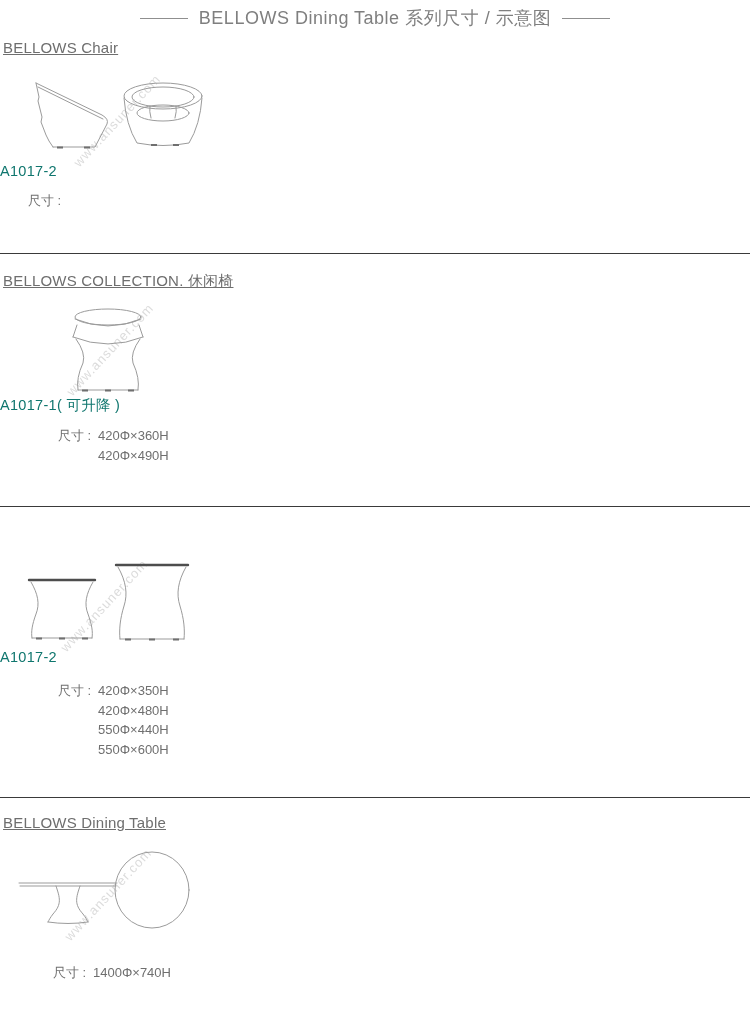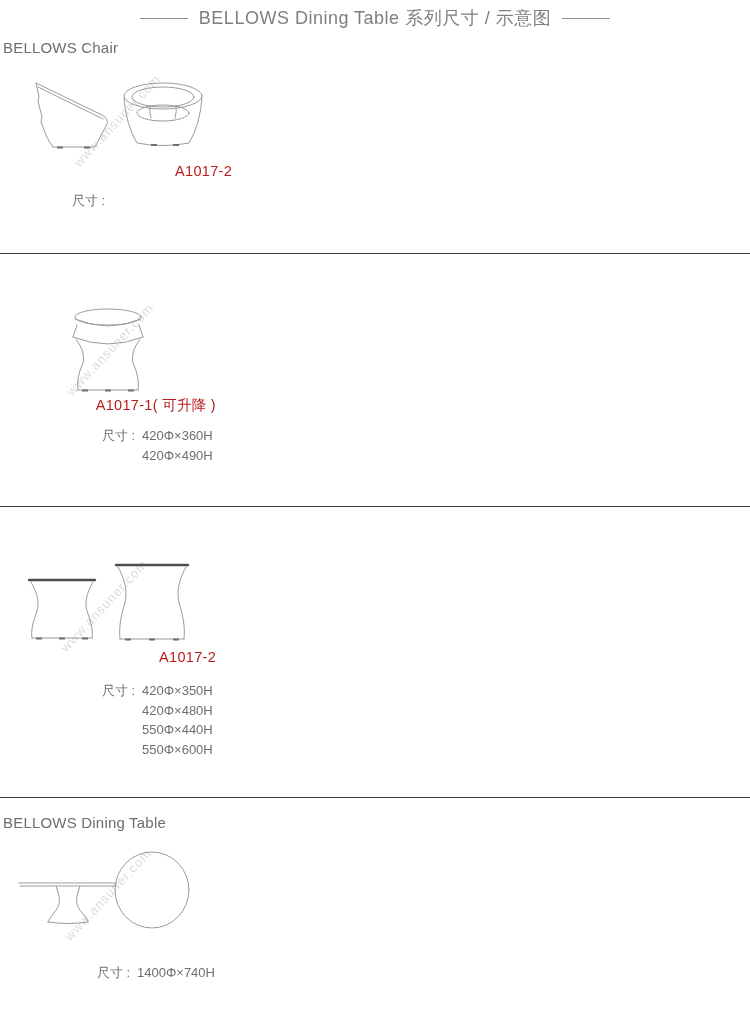--- a/index.html
+++ b/index.html
@@ -16,34 +16,34 @@
     position:absolute;top:6px;left:0;right:0;
     display:flex;align-items:center;justify-content:center;gap:11px;
   }
   .hline{width:48px;height:1px;background:#8f8f8f;}
   .page-title{
     font-size:18px;color:#7f7f7f;letter-spacing:0.5px;white-space:nowrap;
   }
   
   .sec-heading{
     position:absolute;left:3px;
-    font-size:15px;color:#6e6e6e;letter-spacing:0.2px;white-space:nowrap;
+    font-size:15px;color:#6e6e6e;letter-spacing:0.2px;white-space:nowrap;text-decoration:underline;
   }
   
   .model-label{
-    position:absolute;text-align:right;
-    font-size:14.5px;color:#b91c1c;letter-spacing:0.3px;white-space:nowrap;
+    position:absolute;text-align:left;
+    font-size:14.5px;color:#0f766e;letter-spacing:0.3px;white-space:nowrap;
   }
   
   .dims{position:absolute;}
   .dim-row{
     display:flex;align-items:baseline;
     font-size:13px;color:#6f6f6f;height:19.5px;line-height:19.5px;white-space:nowrap;
   }
-  .dim-label{display:inline-block;width:40px;margin-left:44px;}
+  .dim-label{display:inline-block;width:40px;}
   
   .divider{position:absolute;left:0;width:750px;height:0;border-top:1px solid #3a3a3a;}
   
   .drawing{position:absolute;}
   .drawing path,.drawing line,.drawing ellipse,.drawing circle{
     fill:none;stroke:#9b9b9b;stroke-width:1;stroke-linecap:round;stroke-linejoin:round;
   }
   .drawing .dark{stroke:#4d4d4d;stroke-width:2.4;}
   .drawing .foot{fill:#6f6f6f;stroke:none;}
   
@@ -91,20 +91,21 @@
   <div class="model-label" style="left:0px;width:232px;top:163px;">A1017-2</div>
 
   <div class="dims" style="left:28px;top:191px;">
     <div class="dim-row">
       <span class="dim-label">尺寸 :</span>
     </div>
   </div>
 
   <div class="divider" style="top:253px;"></div>
 
+  <div class="sec-heading" style="top:272px;">BELLOWS COLLECTION. 休闲椅</div>
 
   <div class="watermark" style="left:45px;top:342px;">www.ansuner.com</div>
 
   <svg class="drawing" style="left:68px;top:306px;" width="80" height="90" viewBox="0 0 80 90">
     <ellipse cx="40" cy="11" rx="33" ry="8"></ellipse>
     <path d="M7,13 Q40,27 73,13"></path>
     <path d="M9,19 L5,31"></path>
     <path d="M71,19 L75,31"></path>
     <path d="M5,31 Q40,45 75,31"></path>
     <path d="M8,33 Q18,47 15,57 Q8,72 10,84"></path>

